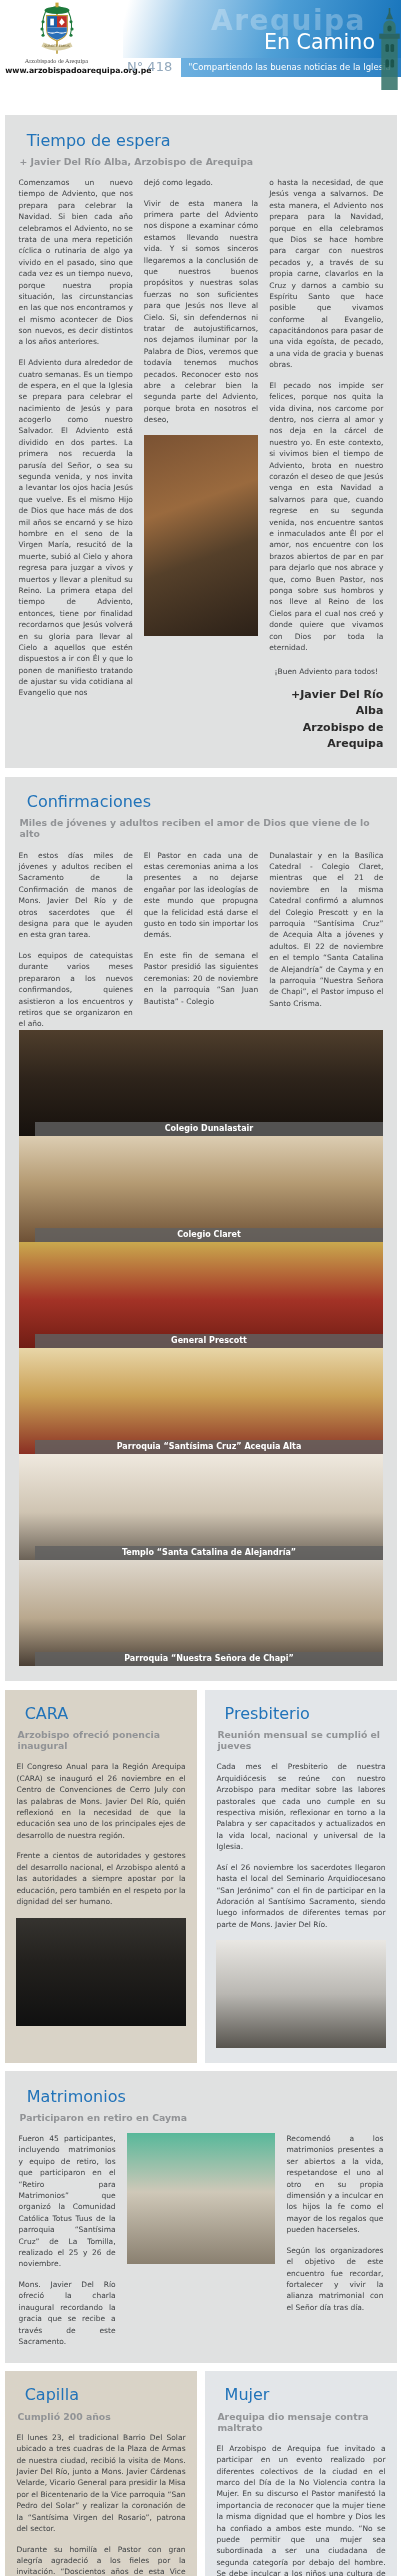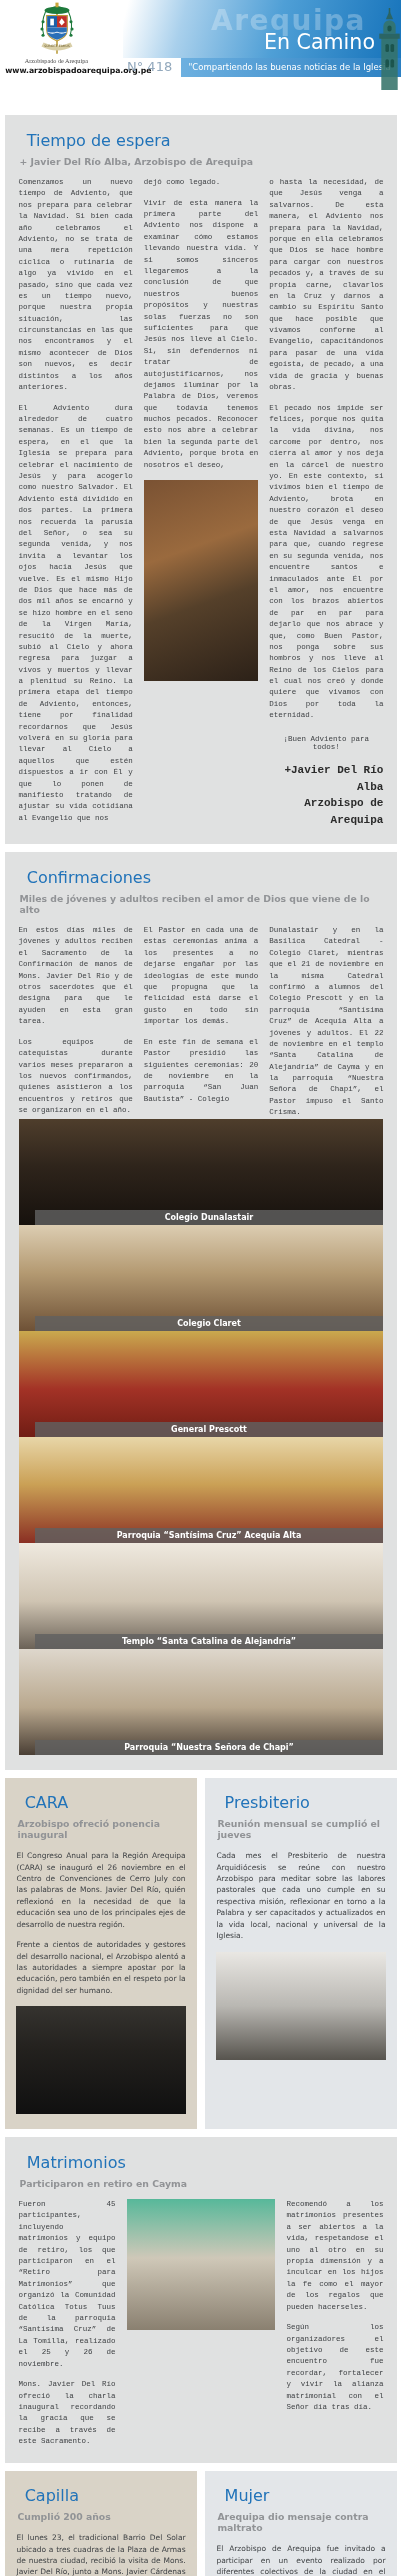--- a/index.html
+++ b/index.html
@@ -21,21 +21,21 @@
                background:linear-gradient(90deg,#6db0e0,#2a7fc2); color:#fff; font-size:8.5px; line-height:18.5px; text-align:center; }
   .edition-line { position:absolute; right:1px; top:86px; font-size:6.7px; color:#6d6e70;margin-top:37px; }
 
   
   .box { margin:0 5.2px 8.2px; padding:15.5px 13.4px; }
   .bg-gray  { background:#e0e1e1; }
   .bg-beige { background:#d9d3c7; }
   .bg-blue  { background:#e3e6e9; }
   .sec-title { font-size:16px; color:#2173b9; margin:0 0 6.2px 8.2px; font-weight:normal; }
   .sec-sub   { font-size:9.3px; color:#919396; font-weight:bold; margin:0 0 10.3px 1px; }
-  .cols { display:flex; gap:11px;font-family:Liberation Mono, monospace; }
+  .cols { display:flex; gap:11px; }
   .col { flex:1; min-width:0; }
   p.b { margin:0 0 9.3px; font-size:7.5px; line-height:1.52; text-align:justify; color:#3f4245; }
   p.b:last-child { margin-bottom:0; }
   .closing { text-align:center; font-size:7.5px; margin:13.4px 0 11.3px; color:#3f4245; }
   .sign { text-align:right; font-weight:bold; font-size:11px; color:#2b2b2b; line-height:1.5; }
 
   
   .photo { position:relative; width:100%; }
   .photo-cap { position:absolute; left:16px; right:0; bottom:0; background:rgba(96,96,96,.82); color:#fff;
                font-weight:bold; font-size:8px; text-align:center; padding:2.6px 3.1px; }
@@ -185,20 +185,21 @@
       <h1 class="sec-title">CARA</h1>
       <div class="sec-sub">Arzobispo ofreció ponencia inaugural</div>
       <p class="b">El Congreso Anual para la Región Arequipa (CARA) se inauguró el 26 noviembre en el Centro de Convenciones de Cerro July con las palabras de Mons. Javier Del Río, quién reflexionó en la necesidad de que la educación sea uno de los principales ejes de desarrollo de nuestra región.</p>
       <p class="b">Frente a cientos de autoridades y gestores del desarrollo nacional, el Arzobispo alentó a las autoridades a siempre apostar por la educación, pero también en el respeto por la dignidad del ser humano.</p>
       <div class="photo ph-conference h210" style="margin-top:10.3px"></div>
     </div>
     <div class="half bg-blue">
       <h1 class="sec-title">Presbiterio</h1>
       <div class="sec-sub">Reunión mensual se cumplió el jueves</div>
       <p class="b">Cada mes el Presbiterio de nuestra Arquidiócesis se reúne con nuestro Arzobispo para meditar sobre las labores pastorales que cada uno cumple en su respectiva misión, reflexionar en torno a la Palabra y ser capacitados y actualizados en la vida local, nacional y universal de la Iglesia.</p>
+      <p class="b">Así el 26 noviembre los sacerdotes llegaron hasta el local del Seminario Arquidiocesano “San Jerónimo” con el fin de participar en la Adoración al Santísimo Sacramento, siendo luego informados de diferentes temas por parte de Mons. Javier Del Río.</p>
       <div class="photo ph-meeting h210" style="margin-top:10.3px"></div>
     </div>
   </div>
 
   <div class="box bg-gray">
     <h1 class="sec-title">Matrimonios</h1>
     <div class="sec-sub">Participaron en retiro en Cayma</div>
     <div class="cols">
       <div class="col" style="flex:0 0 97px">
         <p class="b">Fueron 45 participantes, incluyendo matrimonios y equipo de retiro, los que participaron en el “Retiro para Matrimonios” que organizó la Comunidad Católica Totus Tuus de la parroquia “Santísima Cruz” de La Tomilla, realizado el 25 y 26 de noviembre.</p>

